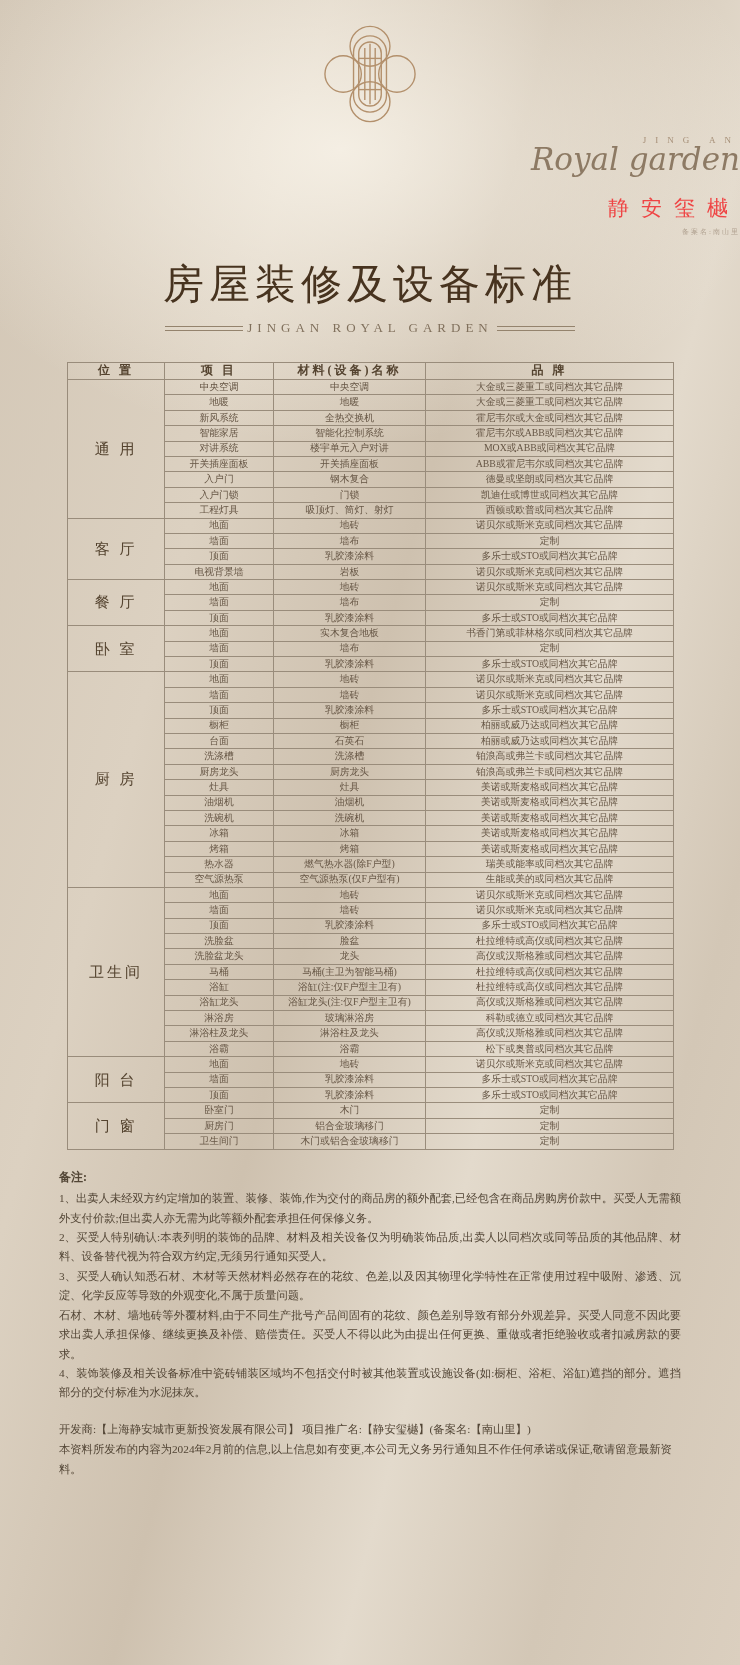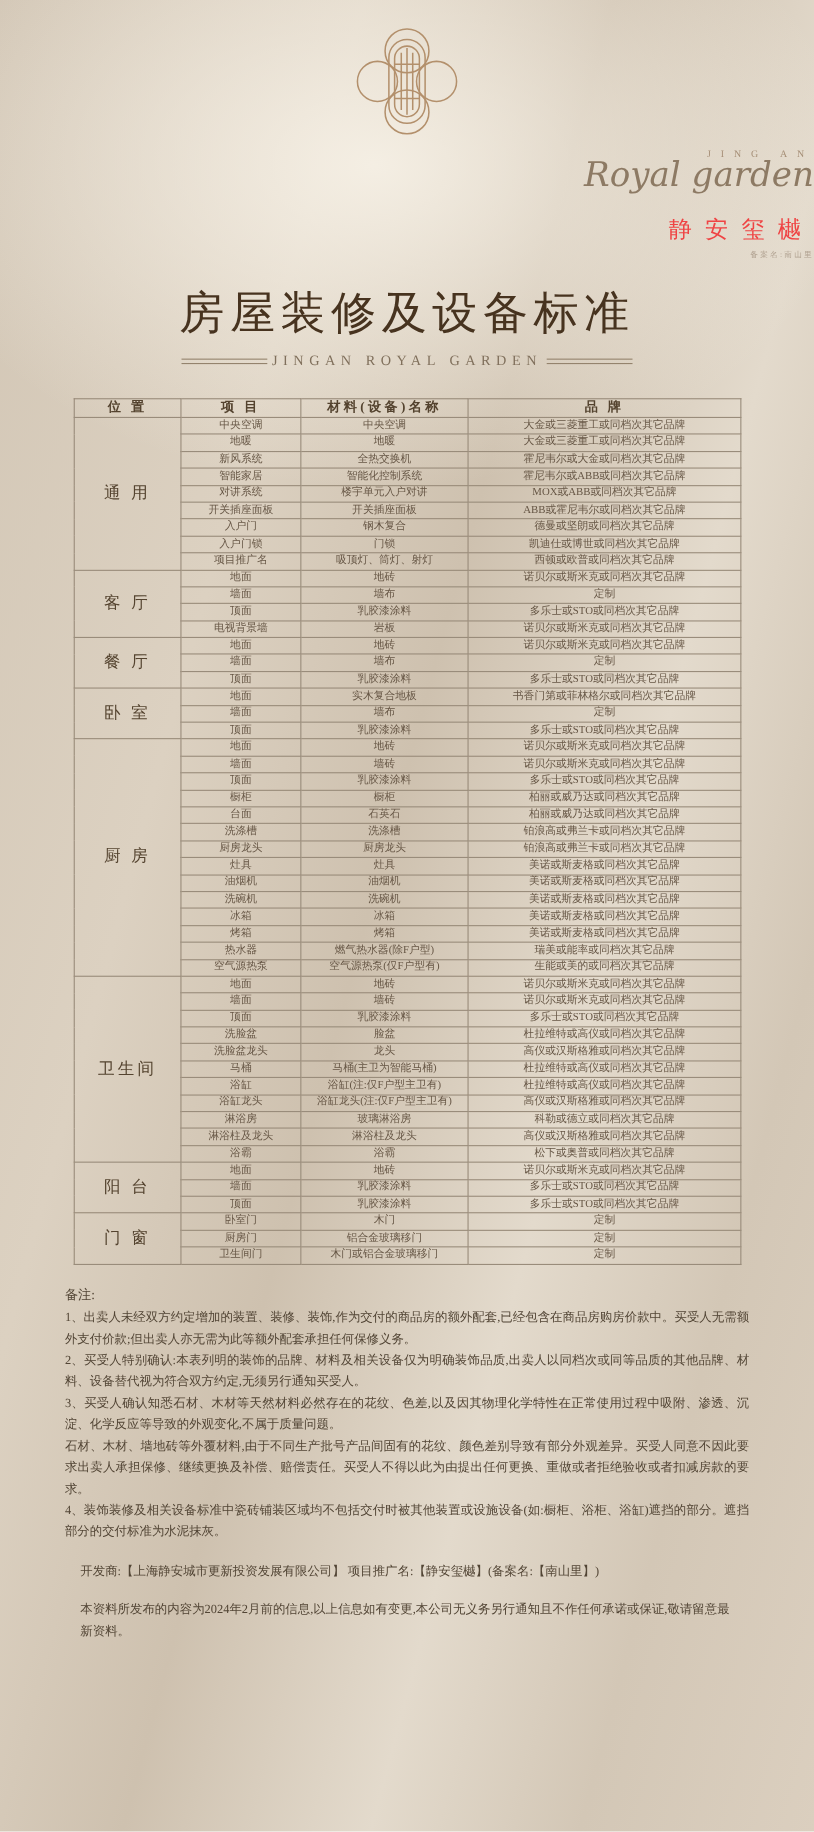--- a/index.html
+++ b/index.html
@@ -28,24 +28,24 @@
   table{border-collapse:collapse;width:100%;table-layout:fixed;}
   col.c-loc{width:97px;} col.c-item{width:109px;} col.c-mat{width:152px;} col.c-brand{width:248px;}
   th,td{
     border:1px solid #998c7b;text-align:center;vertical-align:middle;
     font-size:9.8px;color:#665645;padding:0 2px;height:14.4px;line-height:1.1;
     overflow:hidden;white-space:nowrap;
   }
   th{font-weight:bold;font-size:12px;letter-spacing:3px;color:#54432f;height:16px;}
   td.loc{font-weight:normal;font-size:15px;letter-spacing:3px;color:#54432f;}
   .notes{width:622px;margin:17px auto 0;font-size:11.3px;line-height:1.72;color:#524535;text-align:justify;}
-  .notes-title{font-weight:normal;font-size:12px;margin-bottom:2px;}
+  .notes-title{font-weight:bold;font-size:12px;margin-bottom:2px;}
   .notes p{margin:0;}
   .footer{width:622px;margin:16px auto 0;font-size:11.3px;line-height:1.8;color:#524535;}
-  .footer p{margin:14px;}
+  .footer p{margin:0;}
 </style>
 </head>
 <body>
 
 <div class="logo-wrap">
   <svg width="104" height="108" viewBox="0 0 120 124">
     <g fill="none" stroke="#b3906c" stroke-width="1.6">
       <circle cx="60" cy="30" r="23"></circle>
       <circle cx="60" cy="94" r="23"></circle>
       <circle cx="29" cy="62" r="21"></circle>
@@ -125,21 +125,21 @@
           <td>入户门</td>
           <td>钢木复合</td>
           <td>德曼或坚朗或同档次其它品牌</td>
         </tr>
         <tr>
           <td>入户门锁</td>
           <td>门锁</td>
           <td>凯迪仕或博世或同档次其它品牌</td>
         </tr>
         <tr>
-          <td>项目推广名</td>
+          <td>工程灯具</td>
           <td>吸顶灯、筒灯、射灯</td>
           <td>西顿或欧普或同档次其它品牌</td>
         </tr>
         <tr>
           <td class="loc" rowspan="4">客 厅</td>
           <td>地面</td>
           <td>地砖</td>
           <td>诺贝尔或斯米克或同档次其它品牌</td>
         </tr>
         <tr>

